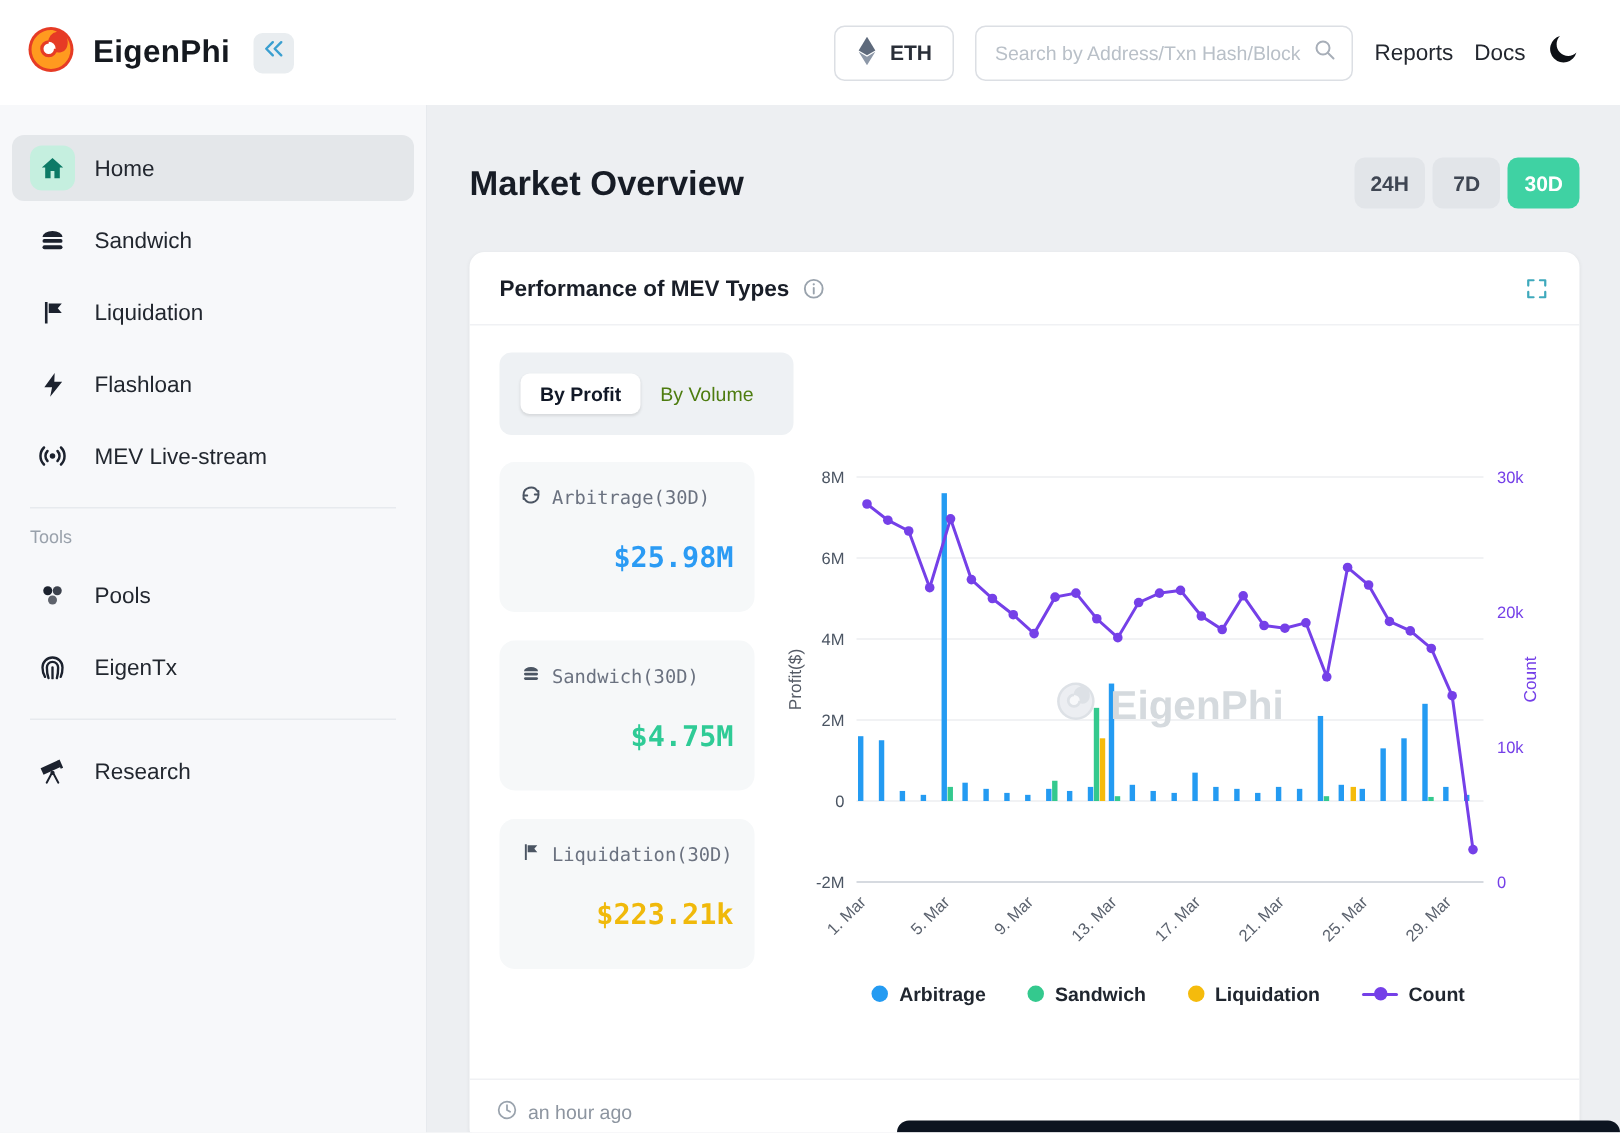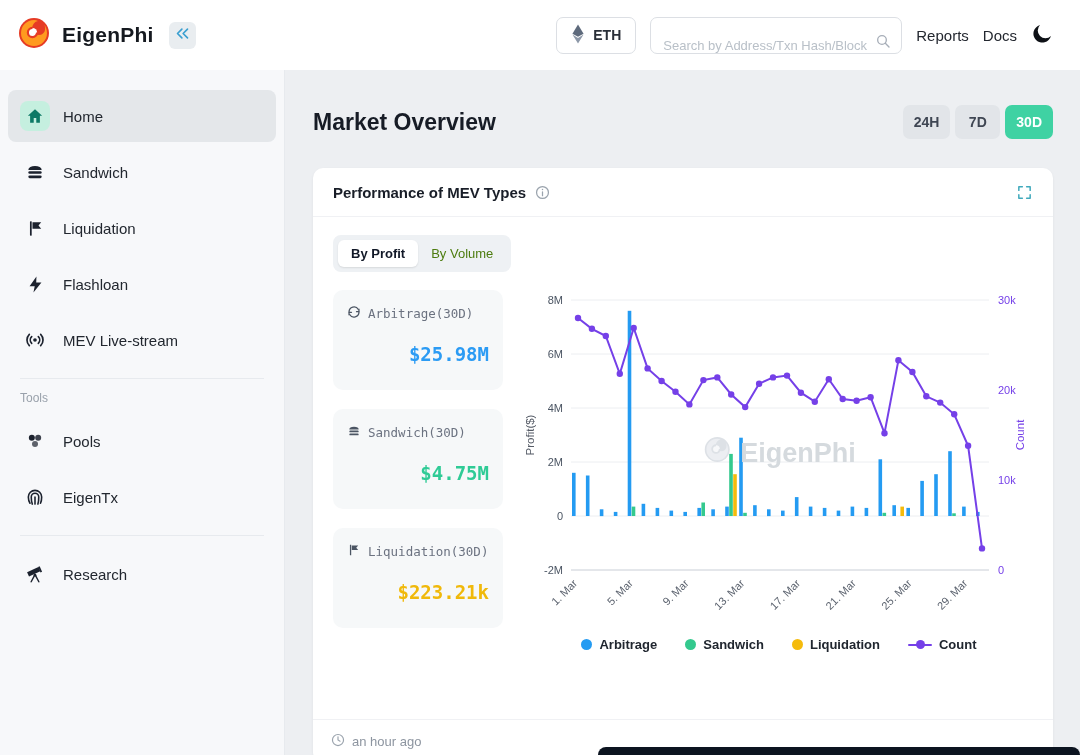--- a/index.html
+++ b/index.html
@@ -7,52 +7,52 @@
   body { font-family:"Liberation Sans", sans-serif; background:#edeff2; color:#1c212b; }
   .app { width:1080px; height:755px; display:flex; flex-direction:column; }
 
   
   .header { height:70px; background:#fff; display:flex; align-items:center; padding:0 26px 0 16px; flex:0 0 auto; }
   .brand-group { display:flex; align-items:center; gap:10px; }
   .brand-name { font-size:21px; font-weight:800; color:#15191f; letter-spacing:.2px; }
   .collapse-btn { width:27px; height:27px; border-radius:6px; background:#e9edf0; display:flex; align-items:center; justify-content:center; cursor:pointer; margin-left:6px; }
   .header-right { margin-left:auto; display:flex; align-items:center; gap:14px; }
   .eth-btn { height:37px; border:1px solid #dcdfe4; border-radius:7px; background:#fff; display:flex; align-items:center; gap:8px; padding:0 14px; font-size:14px; font-weight:600; color:#2a2f38; cursor:pointer; }
-  .search-box { width:252px; height:37px; border:1px solid #dcdfe4; border-radius:7px; background:#fff; display:flex; align-items:flex-end; padding:0 10px 0 12px; gap:8px; }
+  .search-box { width:252px; height:37px; border:1px solid #dcdfe4; border-radius:7px; background:#fff; display:flex; align-items:center; padding:0 10px 0 12px; gap:8px; }
   .search-box input { border:none; outline:none; flex:1; font-size:13px; color:#333; font-family:"Liberation Sans",sans-serif; }
   .search-box input::placeholder { color:#b9c0c8; }
   .nav-link { font-size:15px; color:#23272f; cursor:pointer; }
   .moon-btn { cursor:pointer; display:flex; align-items:center; }
 
   
   .body-row { flex:1; display:flex; min-height:0; position:relative; }
 
   .sidebar { width:285px; flex:0 0 285px; background:#f7f8fa; border-right:1px solid #e7eaee; padding:20px 8px 0 8px; }
-  .nav-item { height:52px; border-radius:8px; display:flex; align-items:center; gap:13px; padding:8px 12px; font-size:15px; color:#22272f; cursor:pointer; margin-bottom:4px; }
+  .nav-item { height:44px; border-radius:8px; display:flex; align-items:center; gap:13px; padding:8px 12px; font-size:15px; color:#22272f; cursor:pointer; margin-bottom:4px; }
   .nav-item.active { background:#e4e7ea; }
   .nav-ic { width:30px; height:30px; display:flex; align-items:center; justify-content:center; flex:0 0 30px; }
   .nav-ic.home-bg { background:#c5efdf; border-radius:8px; }
   .sep { height:1px; background:#e7eaee; margin:12px 12px; }
   .tools-label { font-size:12px; color:#99a1ab; margin:6px 12px 10px; }
 
   .main { flex:1; background:#edeff2; padding:32px 27px 0 28px; position:relative; overflow:hidden; }
   .title-row { display:flex; justify-content:space-between; align-items:center; height:40px; margin-bottom:26px; }
   .page-title { font-size:23px; font-weight:700; color:#171c26; }
   .ranges { display:flex; gap:5px; }
   .range-btn { min-width:45px; height:34px; padding:0 11px; border-radius:7px; background:#e2e5e9; color:#3f4653; font-size:14px; font-weight:600; display:flex; align-items:center; justify-content:center; cursor:pointer; }
   .range-btn.active { background:#3fd2a3; color:#fff; }
 
   .card { background:#fff; border-radius:10px; box-shadow:0 1px 3px rgba(16,24,40,.06); height:594px; display:flex; flex-direction:column; }
   .card-head { height:49px; flex:0 0 49px; border-bottom:1px solid #f0f1f4; display:flex; align-items:center; padding:0 20px; gap:9px; }
   .card-title { font-size:15px; font-weight:700; color:#191e28; }
   .expand-btn { margin-left:auto; cursor:pointer; display:flex; }
   .info-btn { cursor:pointer; display:flex; }
 
   .card-body { flex:1; padding:18px 20px 0; }
-  .tabs { display:inline-flex; background:#eef1f4; border-radius:8px; padding:5px; margin-bottom:18px; }
+  .tabs { display:inline-flex; background:#eef1f4; border-radius:8px; padding:14px; margin-bottom:18px; }
   .tab { padding:6px 13px; font-size:13px; color:#4d7c0f; border-radius:6px; cursor:pointer; white-space:nowrap; }
   .tab.active { background:#fff; font-weight:700; color:#111827; box-shadow:0 1px 2px rgba(0,0,0,.10); }
 
   .body-flex { display:flex; gap:22px; }
   .stats { width:170px; flex:0 0 170px; display:flex; flex-direction:column; gap:19px; }
   .stat { background:#f6f8f9; border-radius:10px; padding:15px 14px 16px; height:100px; }
   .stat-label { display:flex; gap:7px; align-items:center; font-family:"DejaVu Sans Mono",monospace; font-size:12.5px; color:#6b7280; white-space:nowrap; }
   .stat-value { margin-top:21px; text-align:right; font-family:"DejaVu Sans Mono",monospace; font-size:19px; font-weight:bold; }
 
   .chart-wrap { flex:1; position:relative; }

